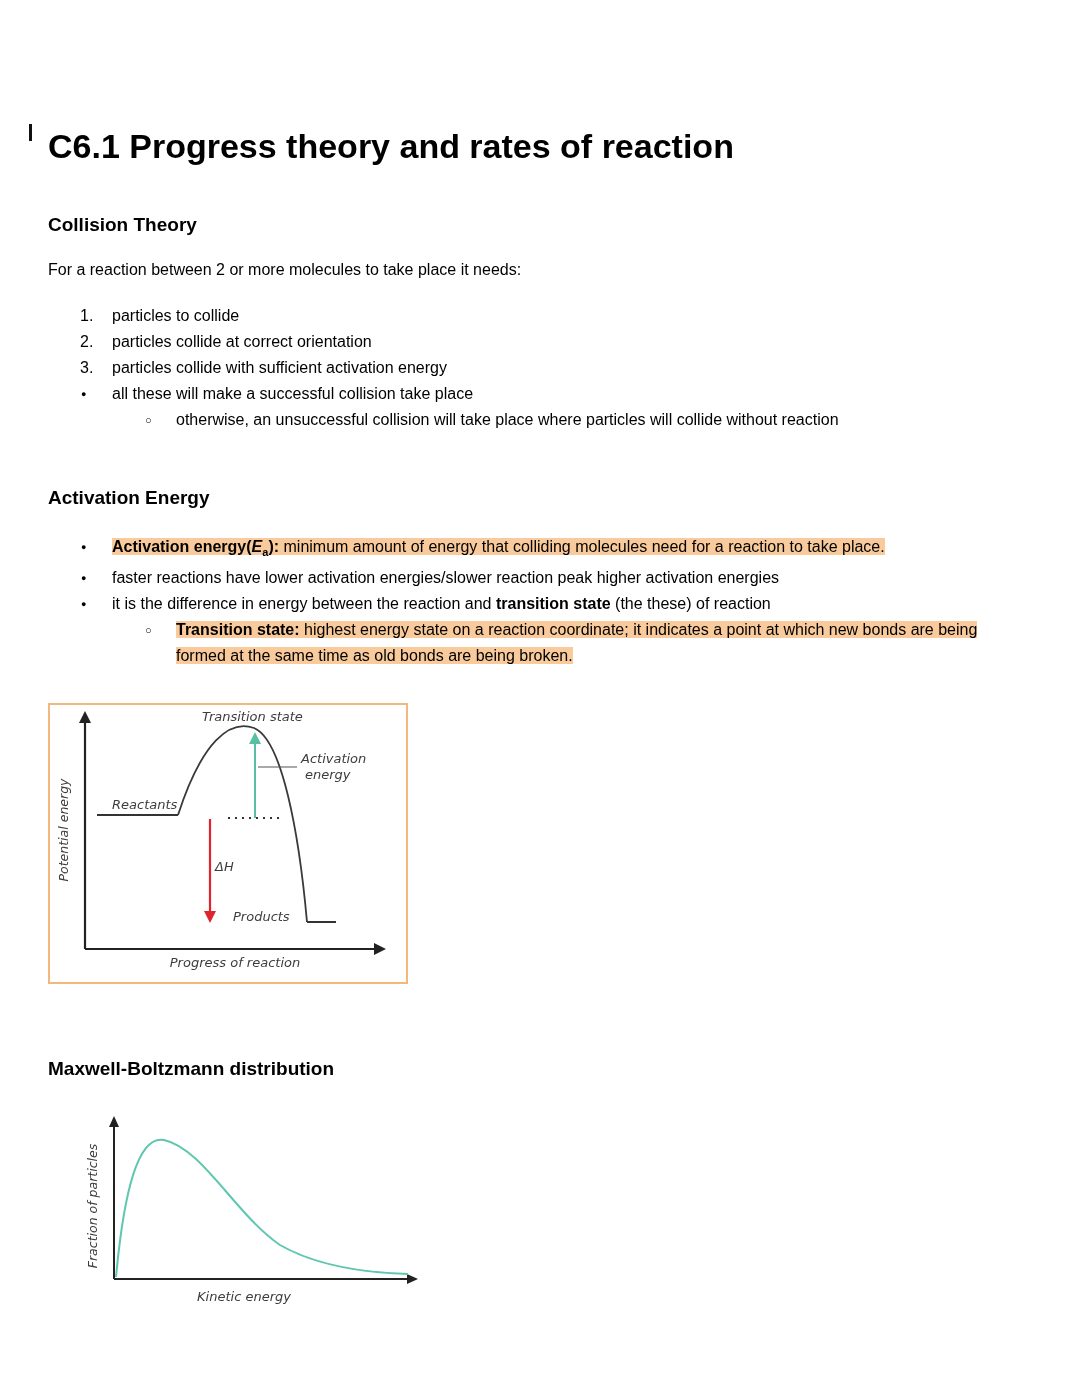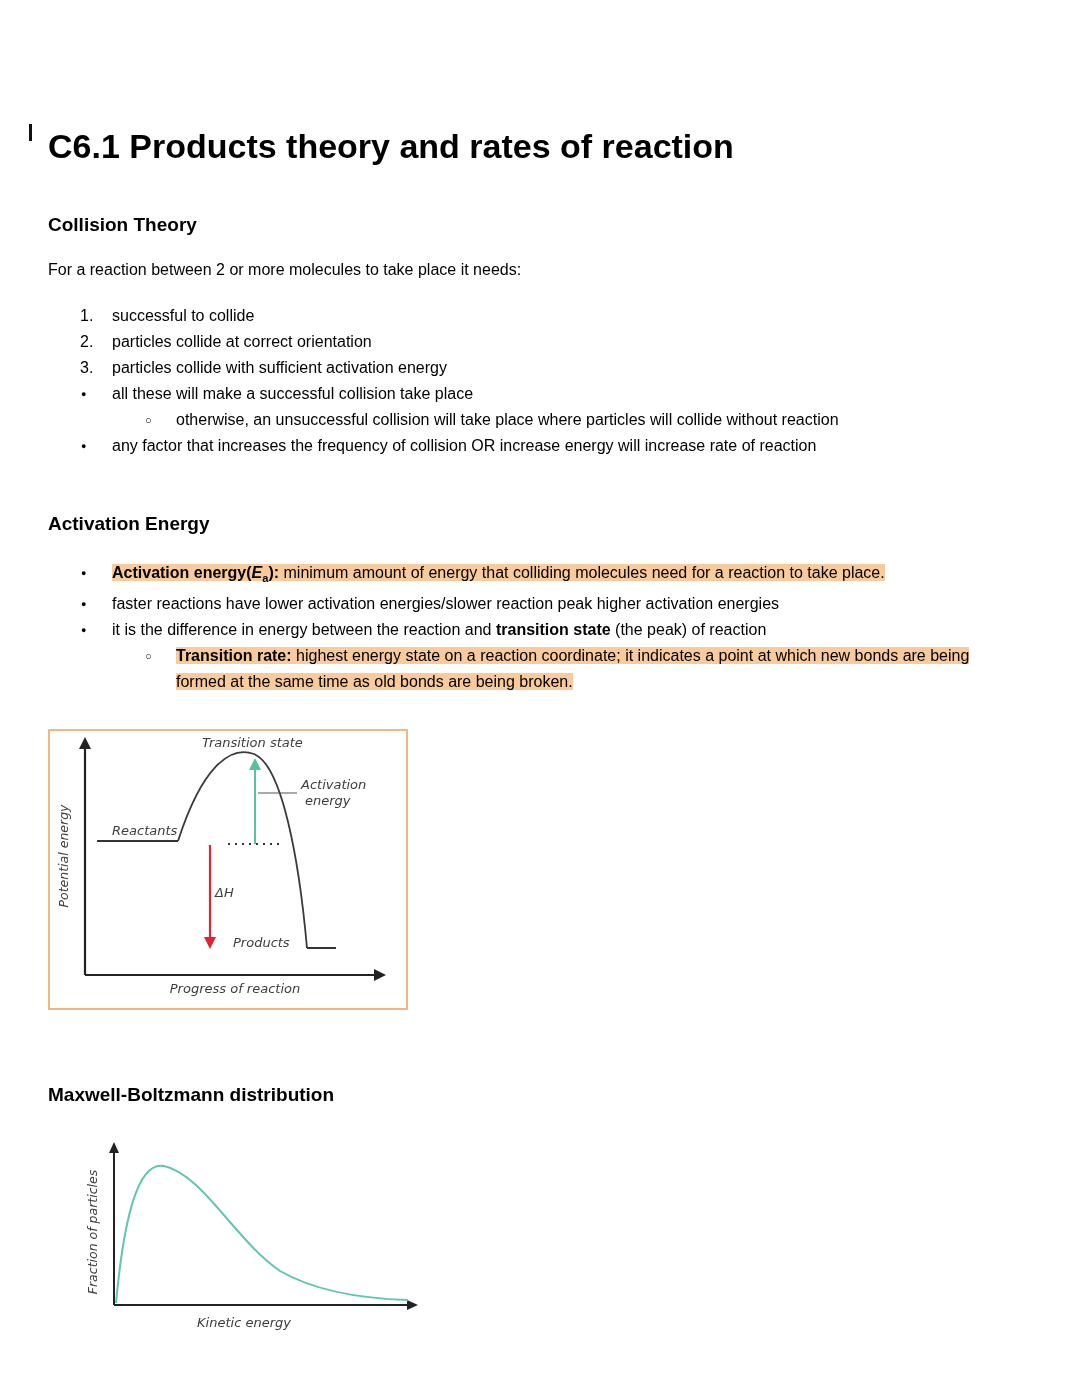--- a/index.html
+++ b/index.html
@@ -38,49 +38,48 @@
 
   .hand { font-family:"DejaVu Sans", sans-serif; font-style:italic; font-size:13px; fill:#3d3d3d; }
   .hand-sm { font-family:"DejaVu Sans", sans-serif; font-style:italic; font-size:12.5px; fill:#3d3d3d; }
 </style>
 </head>
 <body>
 
 <div class="page">
   <div class="artifact"></div>
 
-  <h1>C6.1 Products theory and rates of reaction</h1>
+  <h1>C6.1 Progress theory and rates of reaction</h1>
 
   <h2 class="h2-collision">Collision Theory</h2>
   <p class="body-text intro">For a reaction between 2 or more molecules to take place it needs:</p>
 
   <div class="list ol-list">
-    <div class="li"><span>successful to collide</span></div>
+    <div class="li"><span>particles to collide</span></div>
     <div class="li"><span>particles collide at correct orientation</span></div>
     <div class="li"><span>particles collide with sufficient activation energy</span></div>
   </div>
 
   <div class="list-tight">
     <div class="li b1"><span>all these will make a successful collision take place</span></div>
     <div class="li b2"><span>otherwise, an unsuccessful collision will take place where particles will collide without reaction</span></div>
-    <div class="li b1"><span>any factor that increases the frequency of collision OR increase energy will increase rate of reaction</span></div>
   </div>
 
   <h2 class="h2-activation">Activation Energy</h2>
 
   <div class="list-act">
     <div class="li b1">
       <span class="hl"><strong><span>Activation energy(</span><em>E</em><sub>a</sub><span>):</span></strong><span> minimum amount of energy that colliding molecules need for a reaction to take place.</span></span>
     </div>
     <div class="li b1"><span>faster reactions have lower activation energies/slower reaction peak higher activation energies</span></div>
     <div class="li b1">
-      <span><span>it is the difference in energy between the reaction and </span><strong>transition state</strong><span> (the peak) of reaction</span></span>
+      <span><span>it is the difference in energy between the reaction and </span><strong>transition state</strong><span> (the these) of reaction</span></span>
     </div>
     <div class="li b2">
-      <span class="wrap-limit"><span class="hl"><strong>Transition rate:</strong><span> highest energy state on a reaction coordinate; it indicates a point at which new bonds are being formed at the same time as old bonds are being broken.</span></span></span>
+      <span class="wrap-limit"><span class="hl"><strong>Transition state:</strong><span> highest energy state on a reaction coordinate; it indicates a point at which new bonds are being formed at the same time as old bonds are being broken.</span></span></span>
     </div>
   </div>
 
   <div class="diagram-box">
     <svg width="356" height="277" viewBox="0 0 356 277">
 
       <line x1="35" y1="244" x2="35" y2="16" stroke="#222" stroke-width="2.2"></line>
       <polygon points="35,6 29,18 41,18" fill="#222"></polygon>
       <line x1="35" y1="244" x2="326" y2="244" stroke="#222" stroke-width="2.2"></line>
       <polygon points="336,244 324,238 324,250" fill="#222"></polygon>

